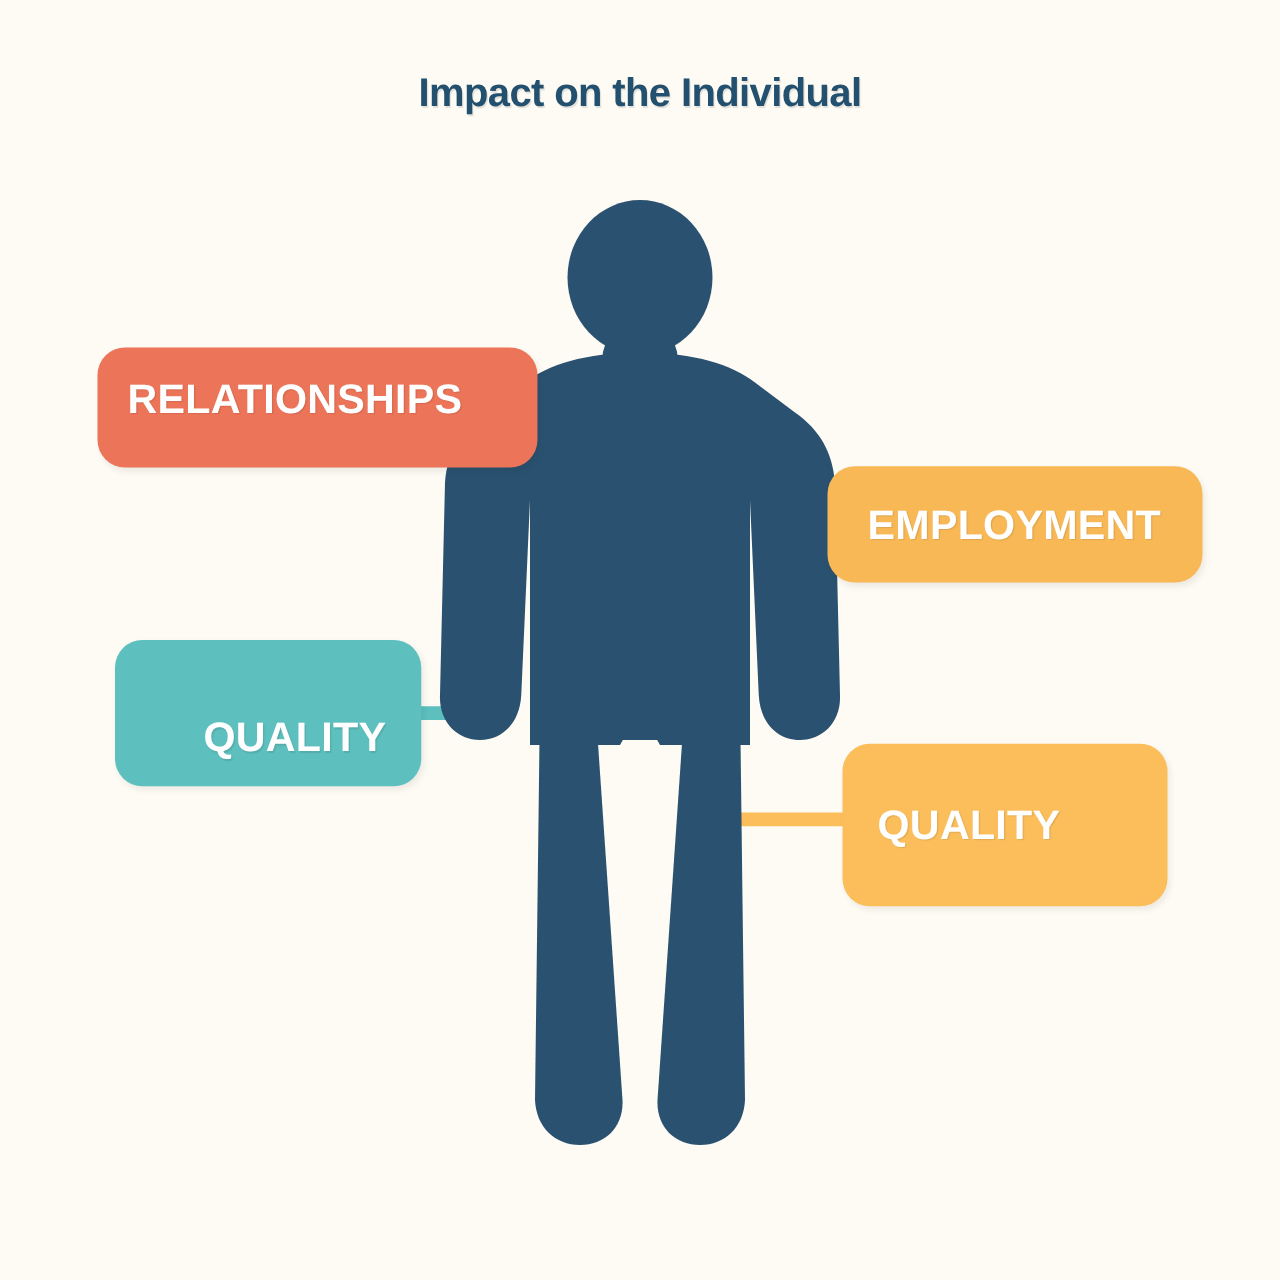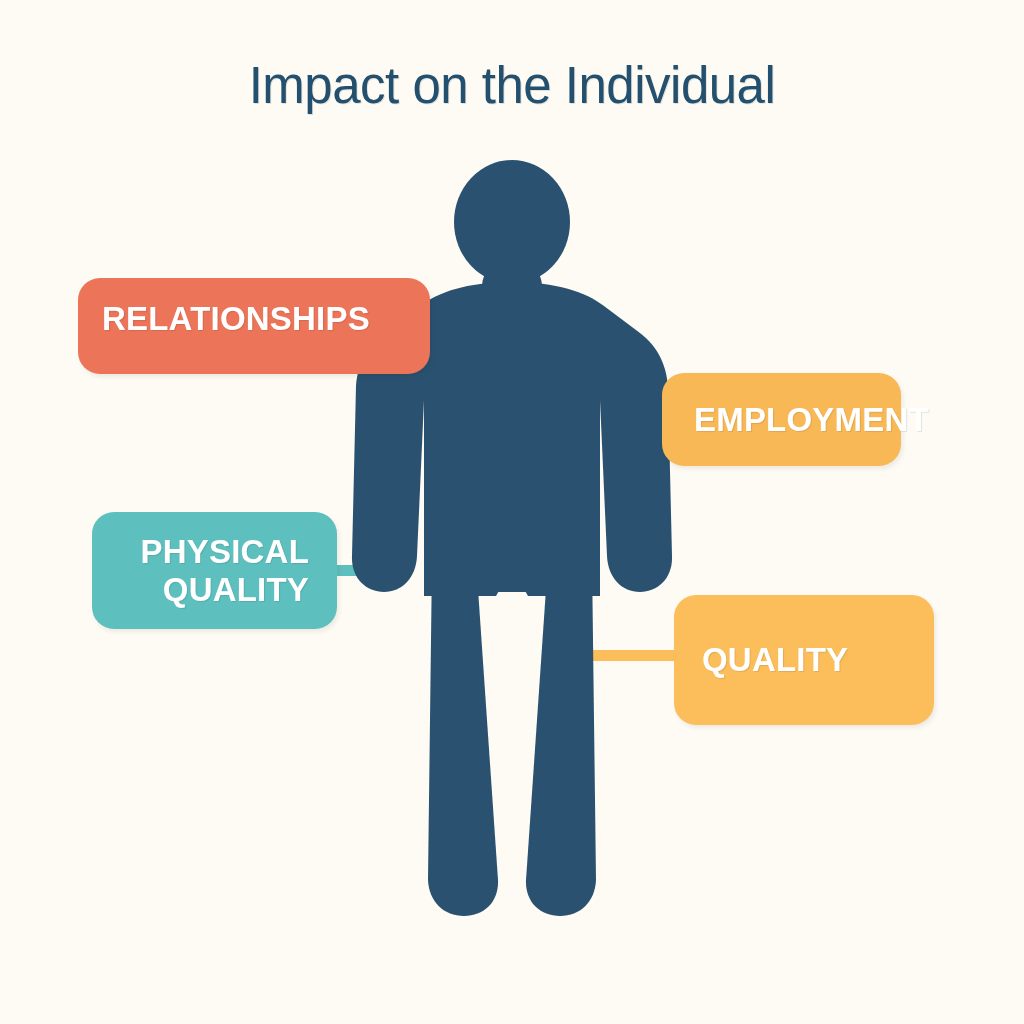--- a/index.html
+++ b/index.html
@@ -19,22 +19,22 @@
     left: 0; top: 0;
     width: 1024px;
     height: 1024px;
   }
   .title {
     position: absolute;
     left: 0;
     top: 56px;
     width: 1024px;
     text-align: center;
-    font-size: 51px;
-    font-weight: normal;
+    font-size: 32px;
+    font-weight: bold;
     letter-spacing: -0.5px;
     color: #22506E;
     text-shadow: 1px 1px 0 rgba(0,0,0,0.10);
   }
   .figure-layer {
     position: absolute;
     left: 0; top: 0;
     width: 1024px;
     height: 1024px;
   }
@@ -70,21 +70,21 @@
   .node-physical-health {
     left: 92px; top: 512px;
     width: 245px; height: 117px;
     background: #5DC0BE;
     padding: 0 28px 0 0;
     justify-content: flex-end;
     text-align: right;
   }
   .node-employment {
     left: 662px; top: 373px;
-    width: 239px; height: 93px;
+    width: 300px; height: 93px;
     background: #F9B856;
     justify-content: flex-start;
     padding: 0 0 0 32px;
   }
   .node-quality-of-life {
     left: 674px; top: 595px;
     width: 260px; height: 130px;
     background: #FBBE5B;
     justify-content: flex-start;
     padding: 0 0 0 28px;
@@ -152,21 +152,21 @@
       </g>
     </svg>
   </div>
 
   <div class="node node-relationships shadowed">
     <span class="node-label">RELATIONSHIPS</span>
   </div>
 
   <div class="node node-physical-health shadowed">
     <span class="node-label">
-      <span>PHYSICAL</span><br>
+      <br>
       <span>QUALITY</span>
     </span>
   </div>
 
   <div class="node node-employment shadowed">
     <span class="node-label">EMPLOYMENT</span>
   </div>
 
   <div class="node node-quality-of-life shadowed">
     <span class="node-label">

